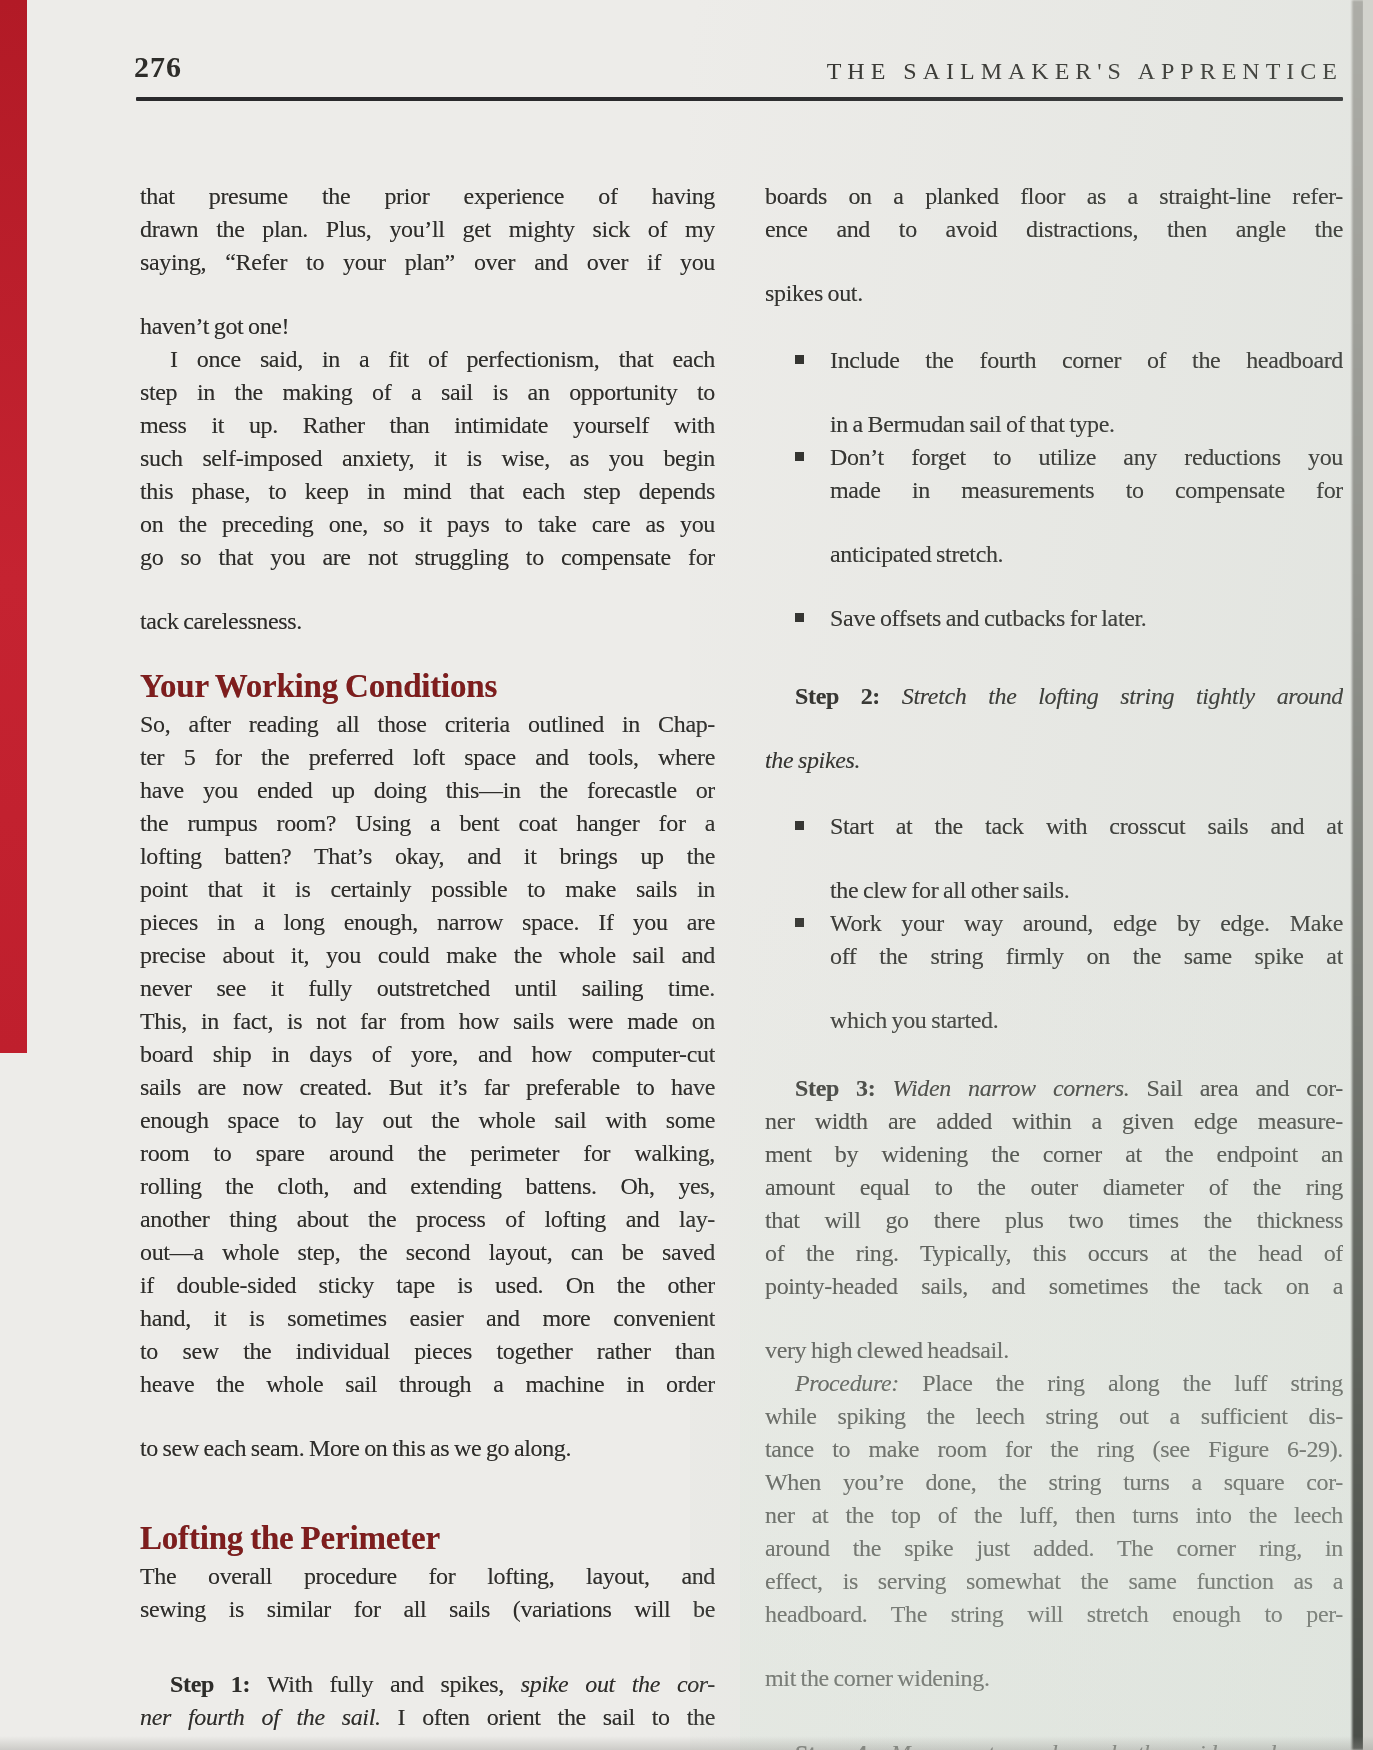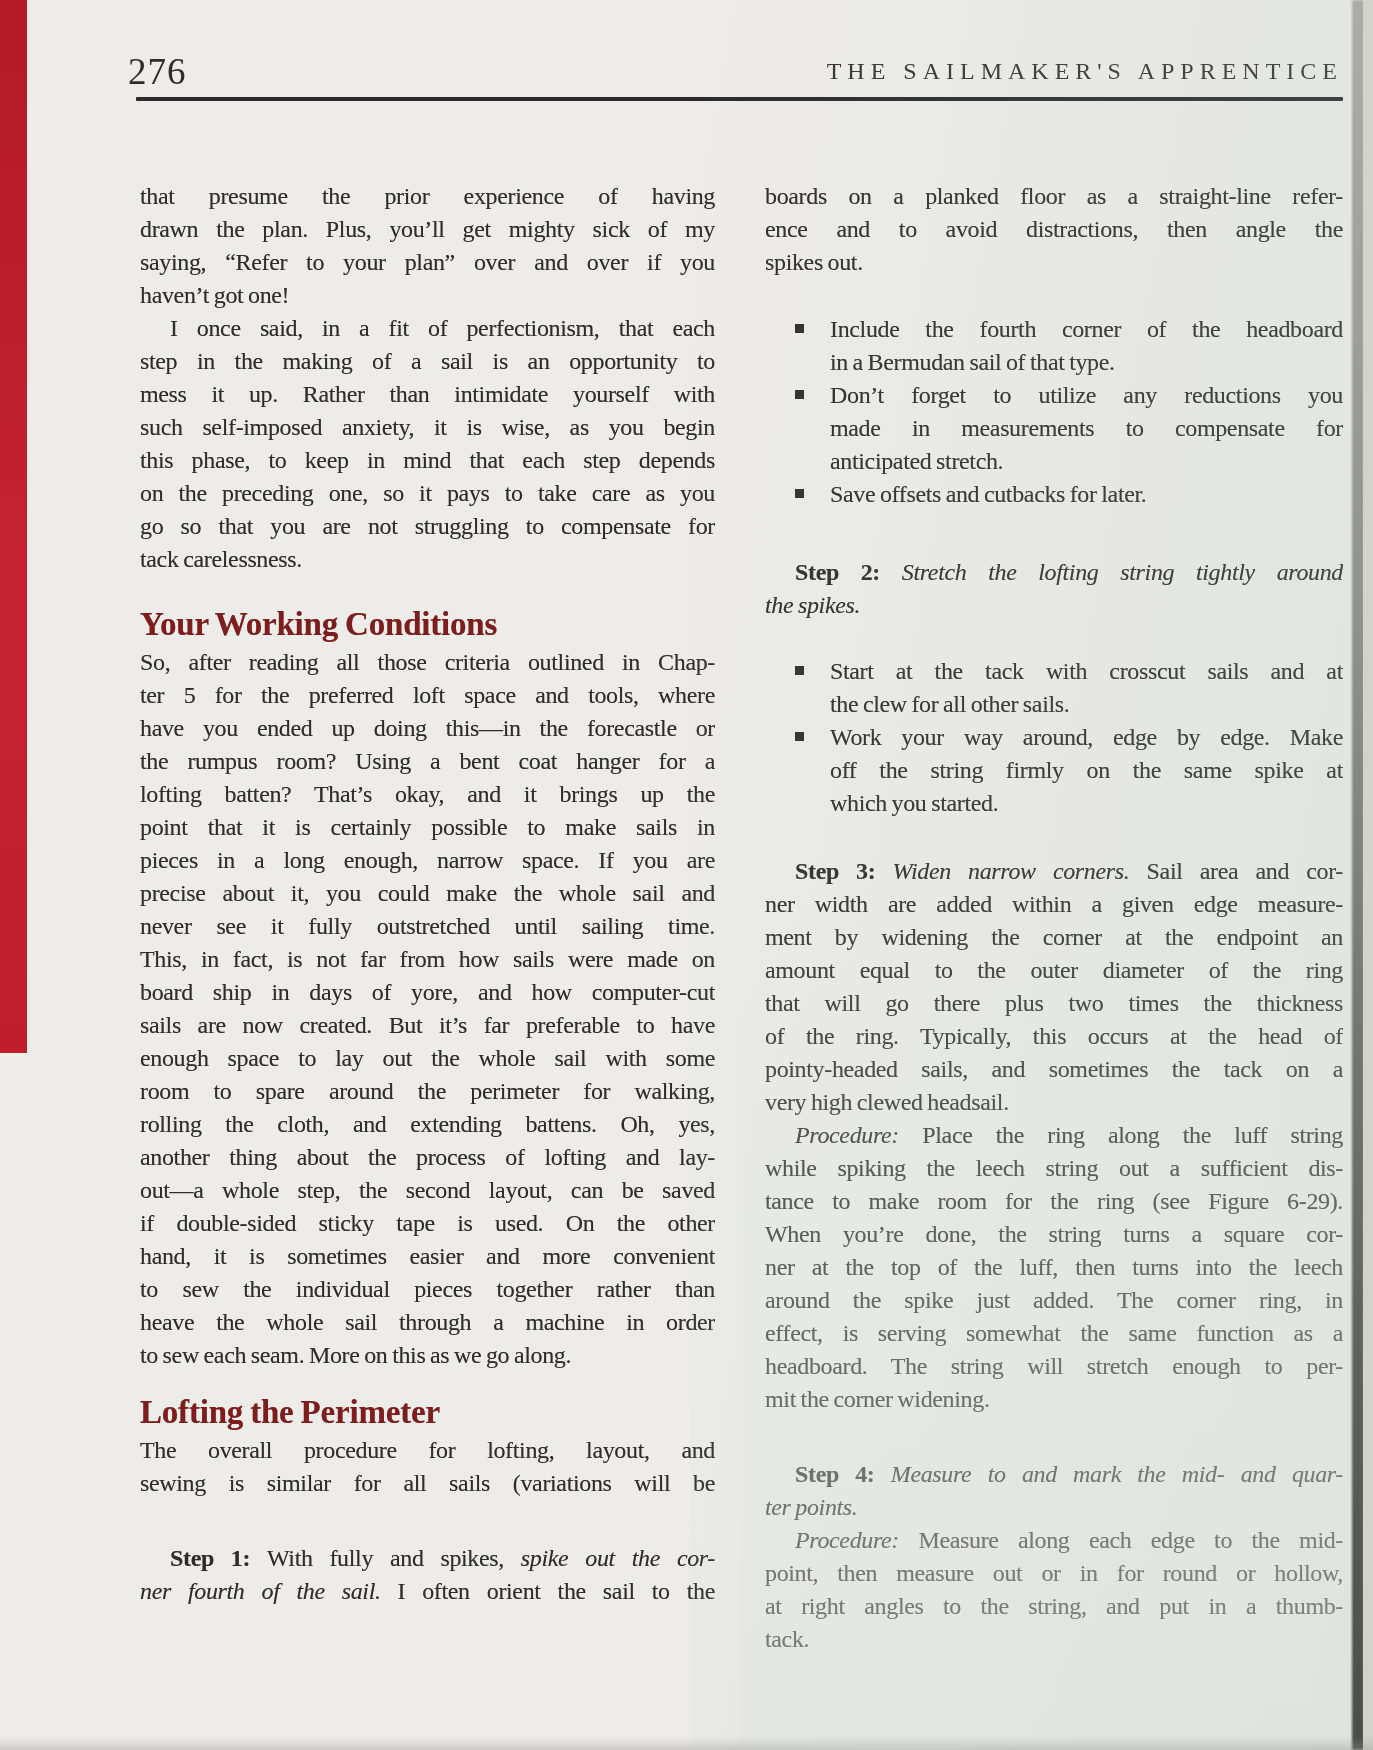--- a/index.html
+++ b/index.html
@@ -3,39 +3,39 @@
 <meta charset="utf-8">
 <style>
   html,body{margin:0;padding:0;}
   body{
     width:1373px;height:1750px;position:relative;overflow:hidden;
     background:var(--paper,#edece9);
     font-family:"Liberation Serif","DejaVu Serif",serif;
     color:var(--ink,#2e2d2a);
   }
   .pagenum{
-    position:absolute;left:128px;top:50px;font-size:37px;font-weight:normal;
+    position:absolute;left:134px;top:50px;font-size:30px;font-weight:bold;
     letter-spacing:1px;color:var(--ink,#2e2d2a);
   }
   .runtitle{
     position:absolute;left:640px;top:58px;width:703px;text-align:right;
     font-size:24px;letter-spacing:6px;color:#34332f;white-space:nowrap;
   }
   .rule{
     position:absolute;left:136px;top:97px;width:1207px;height:4px;
     background:#2a2a2c;border-radius:1px;
   }
   .col{position:absolute;top:180px;width:578px;}
   .col-left{left:140px;width:575px;}
   .col-right{left:765px;}
   .para{font-size:24px;letter-spacing:-0.35px;word-spacing:-1px;
         text-shadow:0 0 0.5px rgba(46,45,42,0.42);}
   .line{height:33px;line-height:33px;overflow:hidden;}
   .jl{text-align:justify;text-align-last:justify;}
-  .ll{text-align:right;text-align-last:left;}
+  .ll{text-align:right;text-align-last:left;margin-top:31px;}
   .ind{text-indent:30px;}
   .b{font-weight:bold;margin-top:28px;}
   .it{font-style:italic;}
   .h2{font-size:33px;font-weight:bold;line-height:44px;height:44px;
       letter-spacing:-0.2px;color:#7f1d1d;
       text-shadow:0 0 0.6px rgba(35,34,32,0.5);}
   .ul{}
   .li{position:relative;padding-left:65px;}
   .bullet{position:absolute;left:30px;top:11px;width:9px;height:9px;
           background:var(--ink,#2e2d2a);}
@@ -114,21 +114,21 @@
       <div class="line jl"><span>room to spare around the perimeter for walking,</span></div>
       <div class="line jl"><span>rolling the cloth, and extending battens. Oh, yes,</span></div>
       <div class="line jl"><span>another thing about the process of lofting and lay-</span></div>
       <div class="line jl"><span>out—a whole step, the second layout, can be saved</span></div>
       <div class="line jl"><span>if double-sided sticky tape is used. On the other</span></div>
       <div class="line jl"><span>hand, it is sometimes easier and more convenient</span></div>
       <div class="line jl"><span>to sew the individual pieces together rather than</span></div>
       <div class="line jl"><span>heave the whole sail through a machine in order</span></div>
       <div class="line ll"><span>to sew each seam. More on this as we go along.</span></div>
     </div>
-    <div class="h2" style="margin-top: 18px;">Lofting the Perimeter</div>
+    <div class="h2" style="margin-top: 51px;">Lofting the Perimeter</div>
     <div class="pblock">
       <div class="line jl"><span>The overall procedure for lofting, layout, and</span></div>
       <div class="line jl"><span>sewing is similar for all sails (variations will be</span></div>
     </div>
     <div class="pblock" style="margin-top: 42px;">
       <div class="line jl ind"><span class="b">Step 1: </span><span>With fully and spikes, </span><span class="it">spike out the cor-</span></div>
       <div class="line jl"><span class="it">ner fourth of the sail.</span><span> I often orient the sail to the</span></div>
     </div>
   </div>
 <div class="col col-right para" id="col-right">

